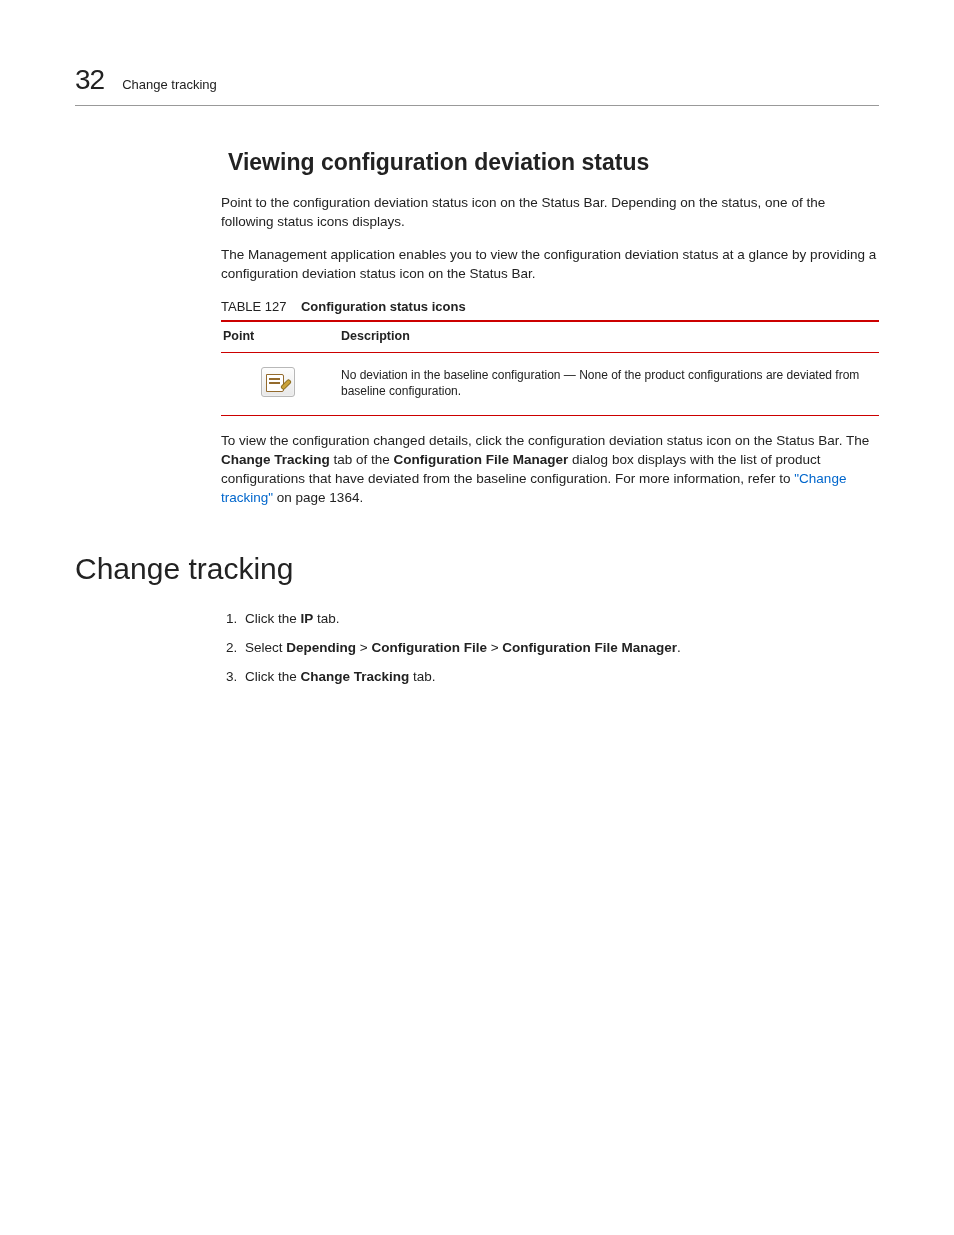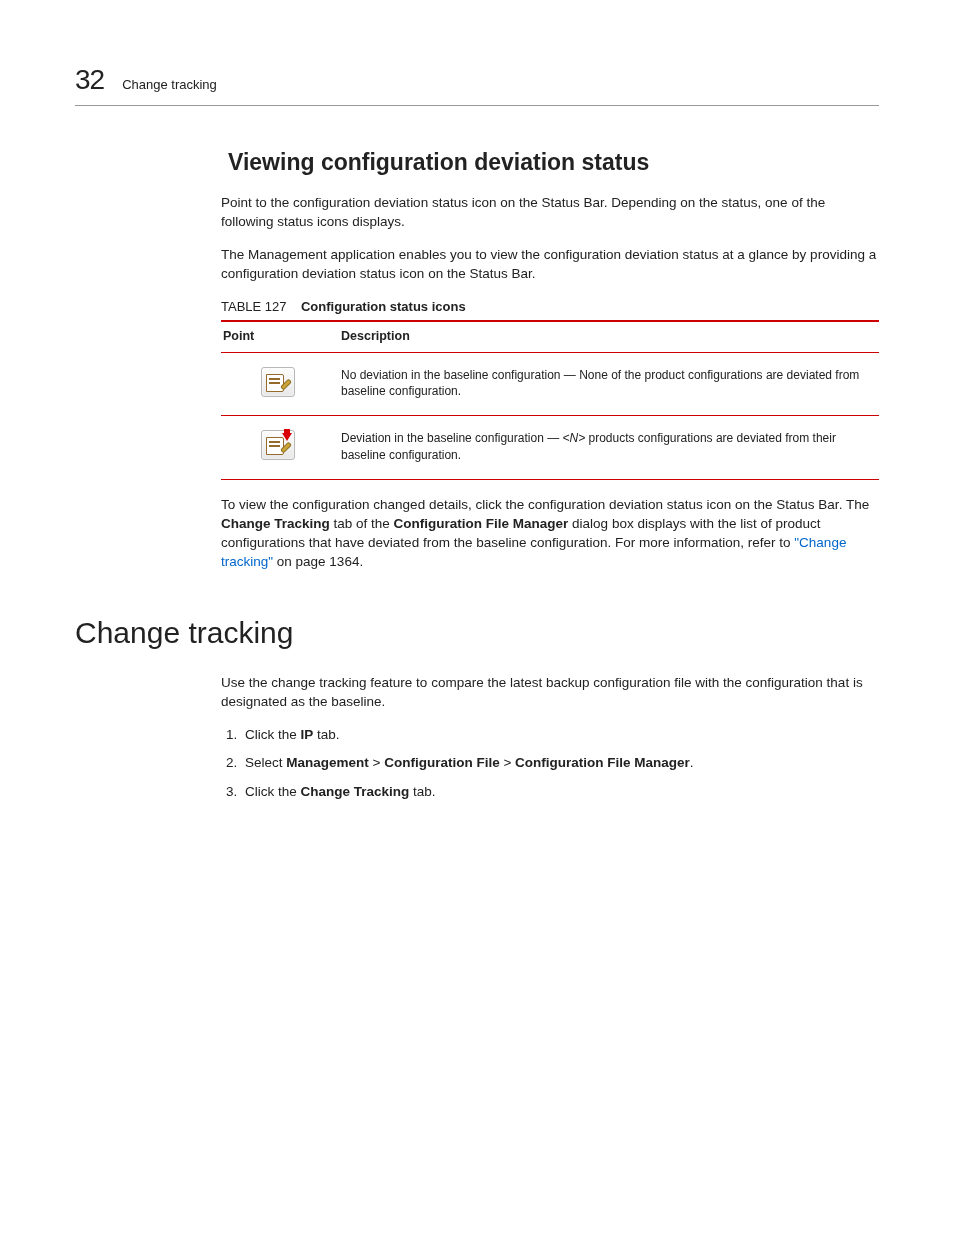--- a/index.html
+++ b/index.html
@@ -188,39 +188,28 @@
     <tbody>
       <tr>
         <td class="icon-cell">
           <span class="icon-box">
             <span class="book-shape"></span>
             <span class="wrench"></span>
           </span>
         </td>
         <td>No deviation in the baseline configuration — None of the product configurations are deviated from baseline configuration.</td>
       </tr>
-      <tr>
-        <td class="icon-cell">
-          <span class="icon-box">
-            <span class="book-shape"></span>
-            <span class="wrench"></span>
-            <span class="red-arrow"></span>
-          </span>
-        </td>
-        <td><span>Deviation in the baseline configuration — </span><span class="italic">&lt;N&gt;</span><span> products configurations are deviated from their baseline configuration.</span></td>
-      </tr>
     </tbody>
   </table>
 
   <p style="margin-top:16px"><span>To view the configuration changed details, click the configuration deviation status icon on the Status Bar. The </span><span class="bold">Change Tracking</span><span> tab of the </span><span class="bold">Configuration File Manager</span><span> dialog box displays with the list of product configurations that have deviated from the baseline configuration. For more information, refer to </span><span class="link">"Change tracking"</span><span> on page 1364.</span></p>
 </div>
 
 <h1 class="heading1">Change tracking</h1>
 
 <div class="section">
-  <p>Use the change tracking feature to compare the latest backup configuration file with the configuration that is designated as the baseline.</p>
   <ol class="steps">
     <li><span>Click the </span><span class="bold">IP</span><span> tab.</span></li>
-    <li><span>Select </span><span class="bold">Management</span><span> &gt; </span><span class="bold">Configuration File</span><span> &gt; </span><span class="bold">Configuration File Manager</span><span>.</span></li>
+    <li><span>Select </span><span class="bold">Depending</span><span> &gt; </span><span class="bold">Configuration File</span><span> &gt; </span><span class="bold">Configuration File Manager</span><span>.</span></li>
     <li><span>Click the </span><span class="bold">Change Tracking</span><span> tab.</span>
     </li>
   </ol>
 </div>
 
 </body></html>

